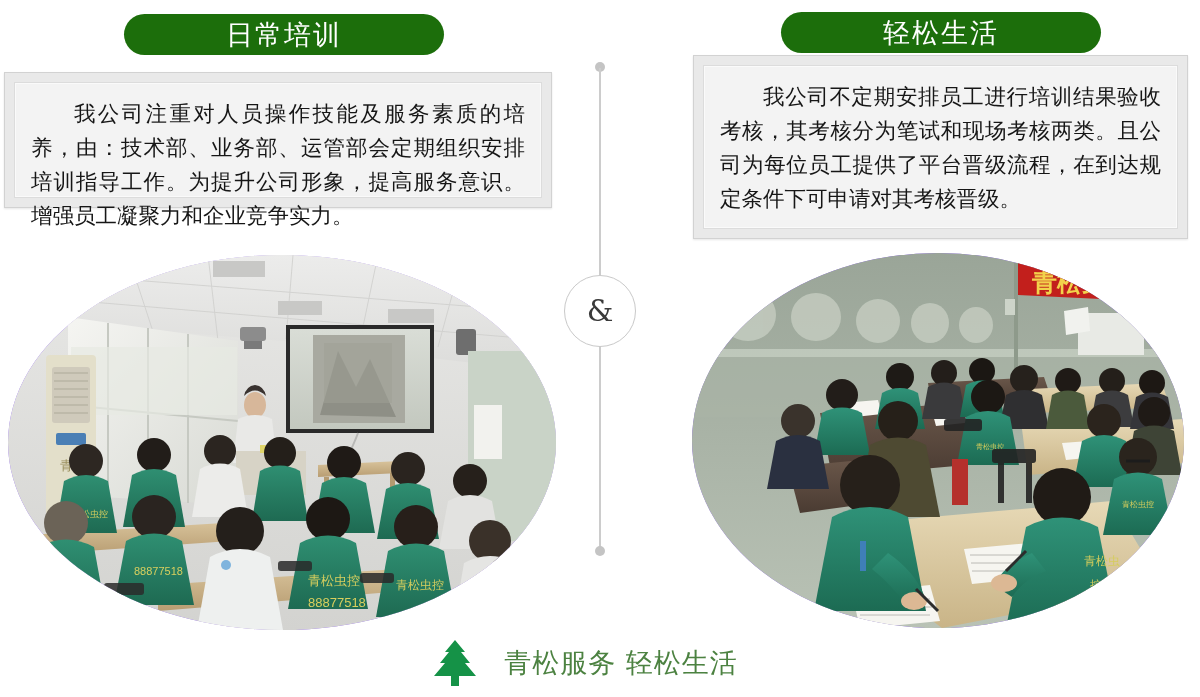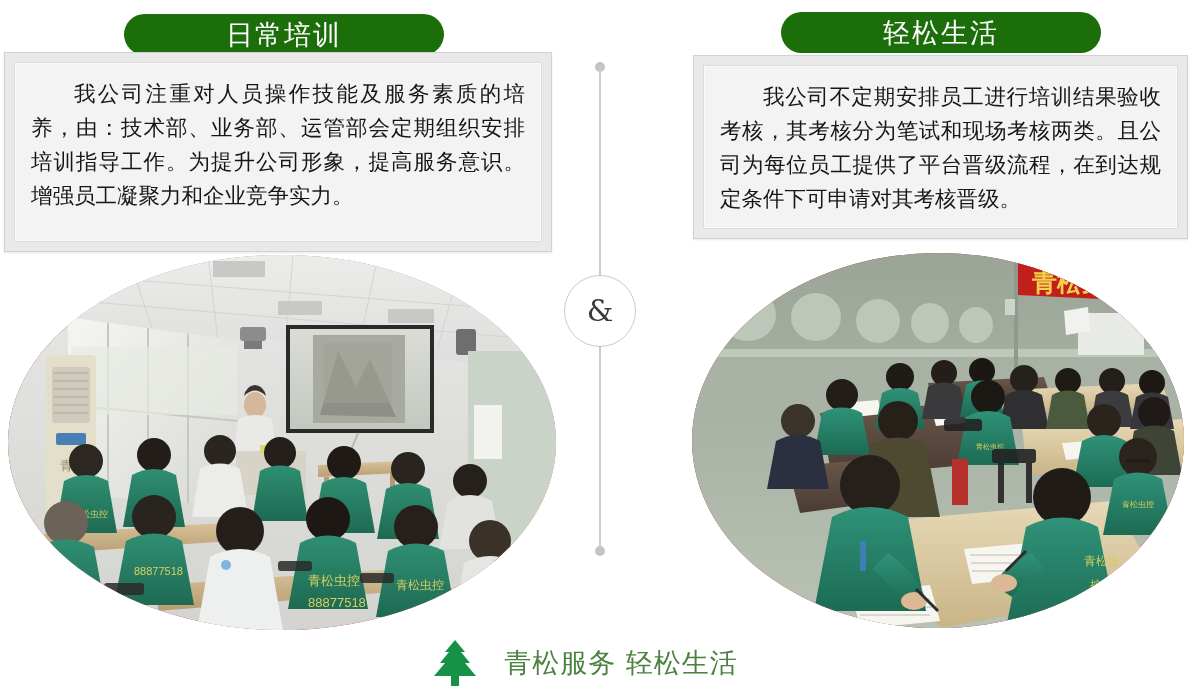--- a/index.html
+++ b/index.html
@@ -56,29 +56,29 @@
     margin: 0;
     color: #161616;
     font-size: 21.5px;
     line-height: 34px;
     text-indent: 2em;
     text-align: justify;
     font-family: "DejaVu Sans", "Liberation Sans", sans-serif;
     font-weight: 400;
     word-break: break-all;
   }
-  #textbox-left  { left: 4px;   top: 52px; width: 548px; height: 200px; }
+  #textbox-left  { left: 4px;   top: 72px; width: 548px; height: 136px; }
   #textbox-right { left: 693px; top: 55px; width: 495px; height: 184px; }
 
   
   .oval {
     position: absolute;
     border-radius: 50%;
     overflow: hidden;
-    background: #b91c1c;
+    background: #8b5cf6;
   }
   #oval-left  { left: 8px;   top: 255px; width: 548px; height: 375px; }
   #oval-right { left: 692px; top: 253px; width: 492px; height: 375px; }
   .oval .photo {
     position: absolute;
     inset: 0;
     width: 100%;
     height: 100%;
   }
 

